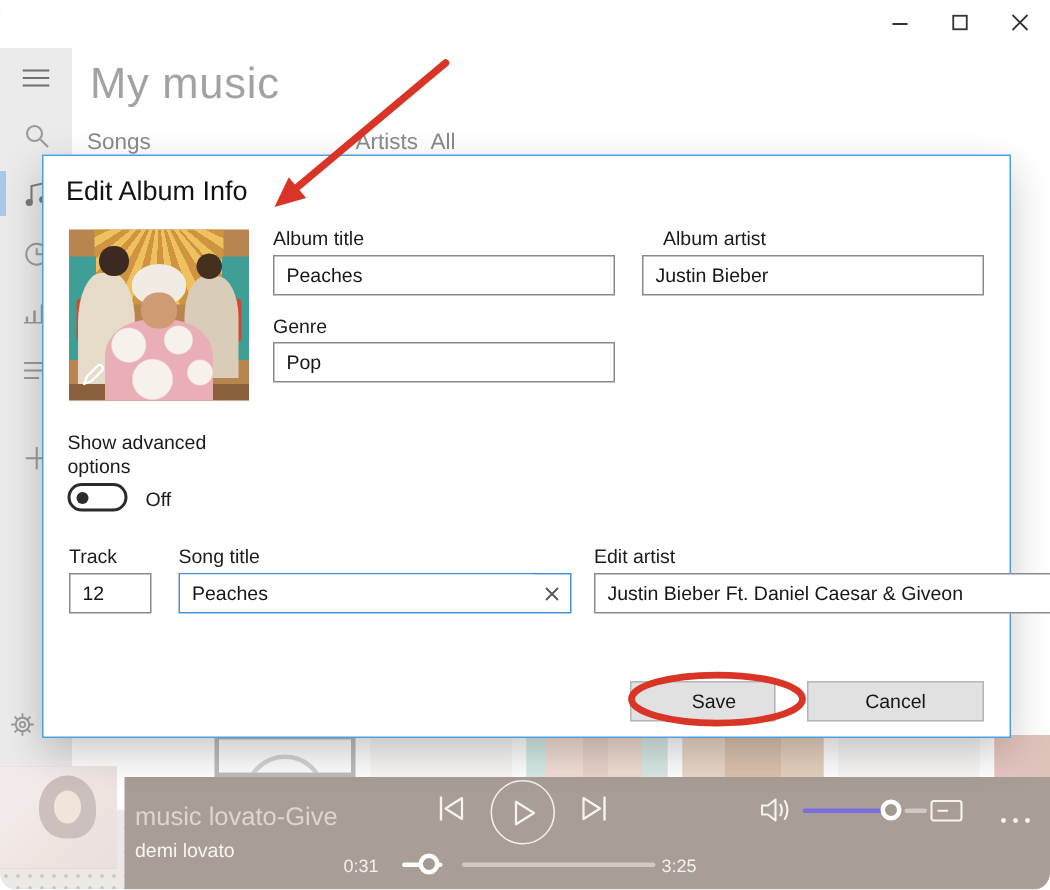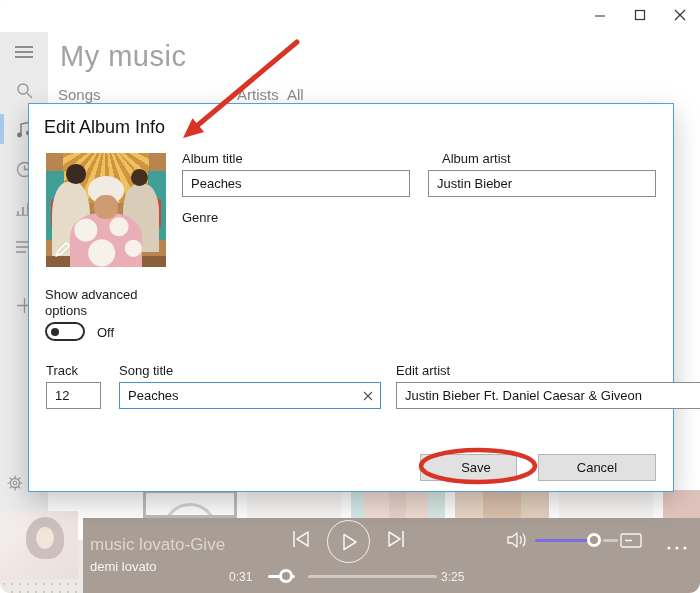--- a/index.html
+++ b/index.html
@@ -303,20 +303,21 @@
       </svg>
     </div>
 
     <label class="fld-label lab-album-title">Album title</label>
     <input class="fld-input in-album-title" value="Peaches" style="">
 
     <label class="fld-label lab-album-artist">Album artist</label>
     <input class="fld-input in-album-artist" value="Justin Bieber" style="">
 
     <label class="fld-label lab-genre">Genre</label>
+    <input class="fld-input in-genre" value="Pop" style="">
 
     <div class="fld-label lab-adv">Show advanced options</div>
     <div class="toggle">
         <div class="knob"></div>
       </div>
     <div class="toggle-state">Off</div>
 
     <label class="fld-label lab-track">Track</label>
     <input class="fld-input in-track" value="12" style="">
 

